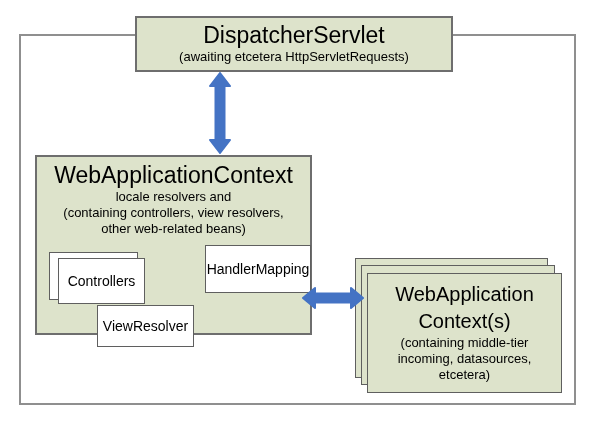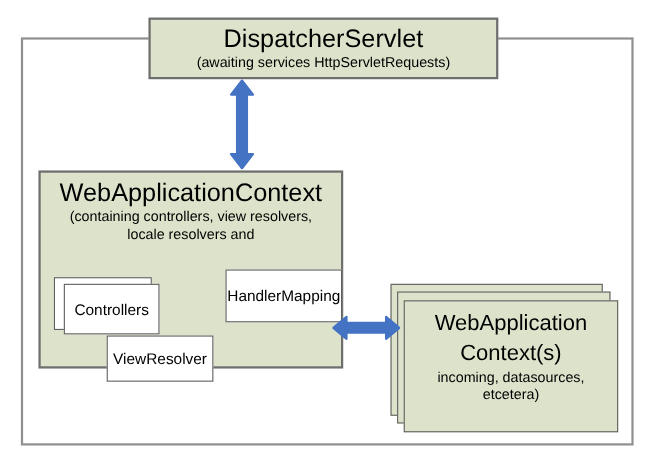--- a/index.html
+++ b/index.html
@@ -86,31 +86,32 @@
 </style>
 </head>
 <body>
 
 <div id="canvas">
 
   <div class="outer-rect"></div>
 
   <div class="green-box dispatcher-box">
     <div class="big-title">DispatcherServlet</div>
-    <div class="sub-text">(awaiting services HttpServletRequests)</div>
+    <div class="sub-text">(awaiting etcetera HttpServletRequests)</div>
   </div>
 
   <svg class="arrow-svg v-arrow" width="28" height="82" viewBox="0 0 28 82">
     <path d="M14,1 L24,14 L18.5,14 L18.5,68 L24,68 L14,81 L4,68 L9.5,68 L9.5,14 L4,14 Z" stroke-linejoin="round" stroke-width="2" stroke="#4473c4" fill="#4473c4"></path>
   </svg>
 
   <div class="green-box wac-box">
     <div class="big-title">WebApplicationContext</div>
+    <div class="sub-text">locale resolvers and</div>
     <div class="sub-text">(containing controllers, view resolvers,</div>
-    <div class="sub-text">locale resolvers and</div>
+    <div class="sub-text">other web-related beans)</div>
 
     <div class="white-box ctrl-back"></div>
     <div class="white-box ctrl-front">
       <span>Controllers</span>
     </div>
 
     <div class="white-box handler-map">
       <span>HandlerMapping</span>
     </div>
 
@@ -121,17 +122,18 @@
 
   <svg class="arrow-svg h-arrow" width="62" height="24" viewBox="0 0 62 24">
     <path d="M1,12 L13,2 L13,7.5 L49,7.5 L49,2 L61,12 L49,22 L49,16.5 L13,16.5 L13,22 Z" stroke-linejoin="round" stroke-width="2" stroke="#4473c4" fill="#4473c4"></path>
   </svg>
 
   <div class="green-box stack stack-back"></div>
   <div class="green-box stack stack-middle"></div>
   <div class="green-box stack stack-front">
     <div class="stack-title">WebApplication</div>
     <div class="stack-title">Context(s)</div>
+    <div class="sub-text">(containing middle-tier</div>
     <div class="sub-text">incoming, datasources,</div>
     <div class="sub-text">etcetera)</div>
   </div>
 
 </div>
 
 </body></html>

